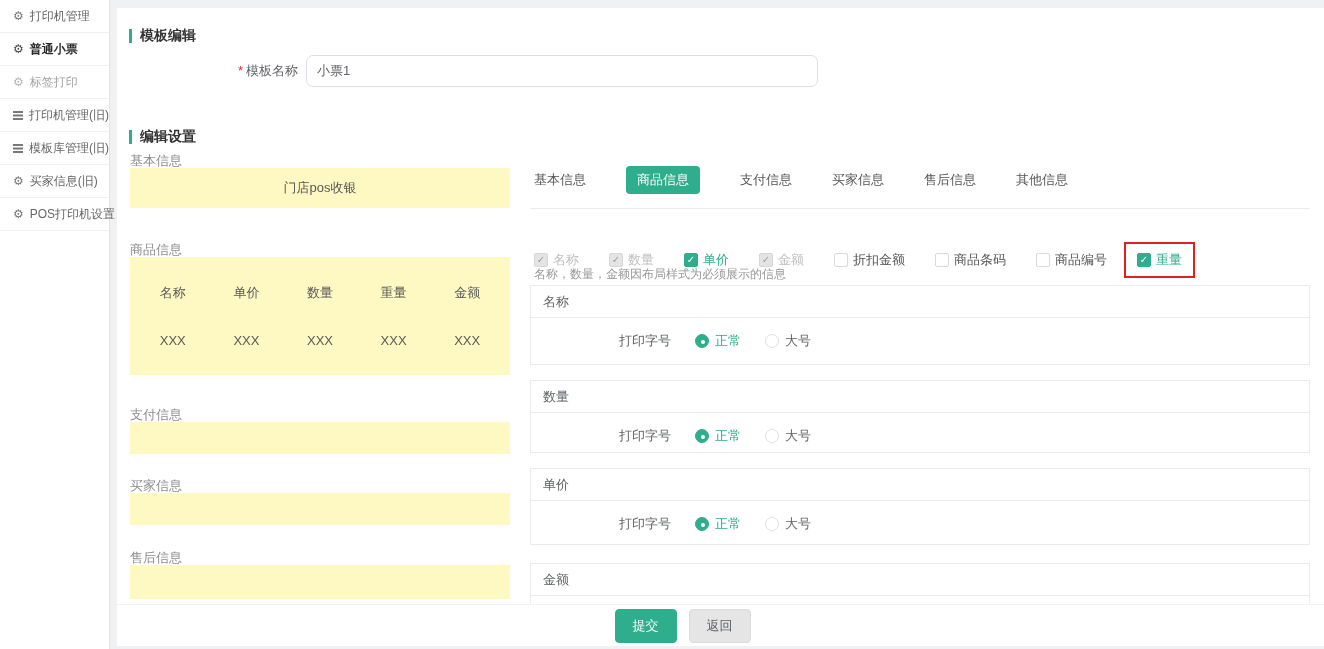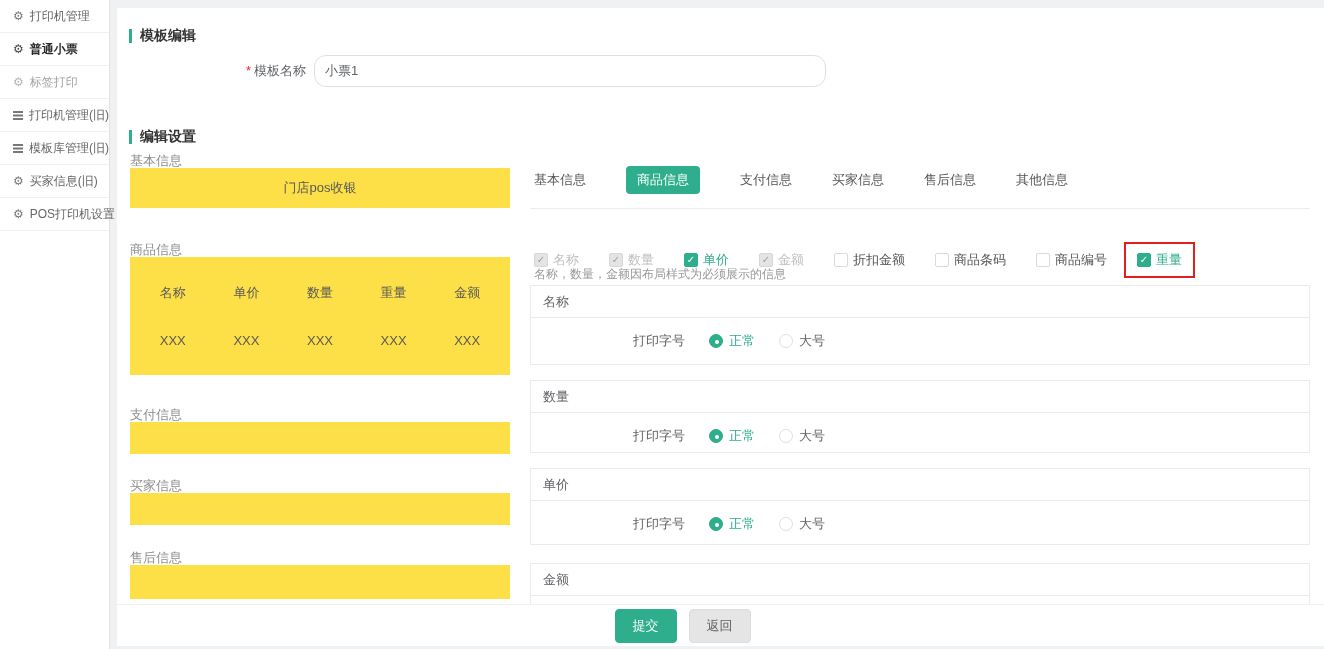--- a/index.html
+++ b/index.html
@@ -27,33 +27,33 @@
   .main { position:absolute; left:117px; top:0; right:0; bottom:0; }
   .card { background:#fff; }
   .card1 { position:absolute; left:0; right:0; top:8px; height:104px; }
   .card2 { position:absolute; left:0; right:0; top:110px; bottom:3px; overflow:hidden; }
 
   .sec-title { display:flex; align-items:center; gap:8px;
     font-size:14px; font-weight:bold; color:#333; }
   .sec-bar { width:3px; height:14px; background:var(--accent); }
 
   
-  .name-row { position:absolute; top:47px; left:16px; right:0; height:32px; }
+  .name-row { position:absolute; top:47px; left:8px; right:0; height:32px; }
   .name-label { position:absolute; left:0; width:173px; text-align:right;
     font-size:13px; color:#606266; line-height:32px; }
   .req { color:#f5222d; margin-right:3px; }
   .name-input { position:absolute; left:181px; top:0; width:512px; height:32px;
-    border:1px solid #dcdfe6; border-radius:12px; padding:0 10px;
+    border:1px solid #dcdfe6; border-radius:7px; padding:0 10px;
     font-size:13px; color:#606266; outline:none;
     font-family:"Liberation Sans","DejaVu Sans",sans-serif; }
 
   
   .preview { position:absolute; left:13px; top:0; width:380px; bottom:0; }
   .pv-label { position:absolute; left:0; font-size:13px; color:#8c8c8c; }
-  .pv-box { position:absolute; left:0; width:380px; background:#fde047; }
+  .pv-box { position:absolute; left:0; width:380px; background:#fef9c3; }
   .pv-center { display:flex; align-items:center; justify-content:center;
     height:100%; font-size:13px; color:#595959; }
   .pv-table { display:flex; flex-direction:column; justify-content:space-around;
     height:100%; padding:12px 6px; }
   .pv-tr { display:flex; }
   .pv-tr span { flex:1; text-align:center; font-size:13px; color:#595959; }
 
   
   .rpanel { position:absolute; left:413px; right:14px; top:48px; bottom:0; }
   .tabs { position:absolute; top:8px; left:4px; display:flex; align-items:center; gap:40px; }
@@ -73,21 +73,21 @@
   .cb-item.checked .cb { background:var(--accent); border-color:var(--accent); color:#fff; }
   .cb-item.checked { color:var(--accent); }
   .cb-item.disabled .cb { background:#e4e4e4; border-color:#d6d6d6; color:#9c9c9c; }
   .cb-item.disabled { color:#bfbfbf; }
   .hl-box { border:2px solid #e02020; padding:7px 11px; margin:-9px -13px; }
 
   .fgroup { position:absolute; left:0; right:0; border:1px solid #ebebeb; background:#fff; }
   .fg-head { height:32px; line-height:32px; padding-left:12px; font-size:13px;
     color:#606266; border-bottom:1px solid #ebebeb; }
   .fg-body { display:flex; align-items:center; padding-left:88px; gap:24px; height:46px; }
-  .fg-label { font-size:13px; color:#606266;margin-left:14px; }
+  .fg-label { font-size:13px; color:#606266; }
   .radio-item { display:flex; align-items:center; gap:6px; font-size:13px;
     color:#606266; cursor:pointer; }
   .rdo { width:14px; height:14px; border-radius:50%; border:1px solid #dcdfe6;
     background:#fff; position:relative; }
   .radio-item.selected .rdo { background:var(--accent); border-color:var(--accent); }
   .radio-item.selected .rdo::after { content:""; position:absolute; left:5px; top:5px;
     width:4px; height:4px; border-radius:50%; background:#fff; }
   .radio-item.selected { color:var(--accent); }
 
   

